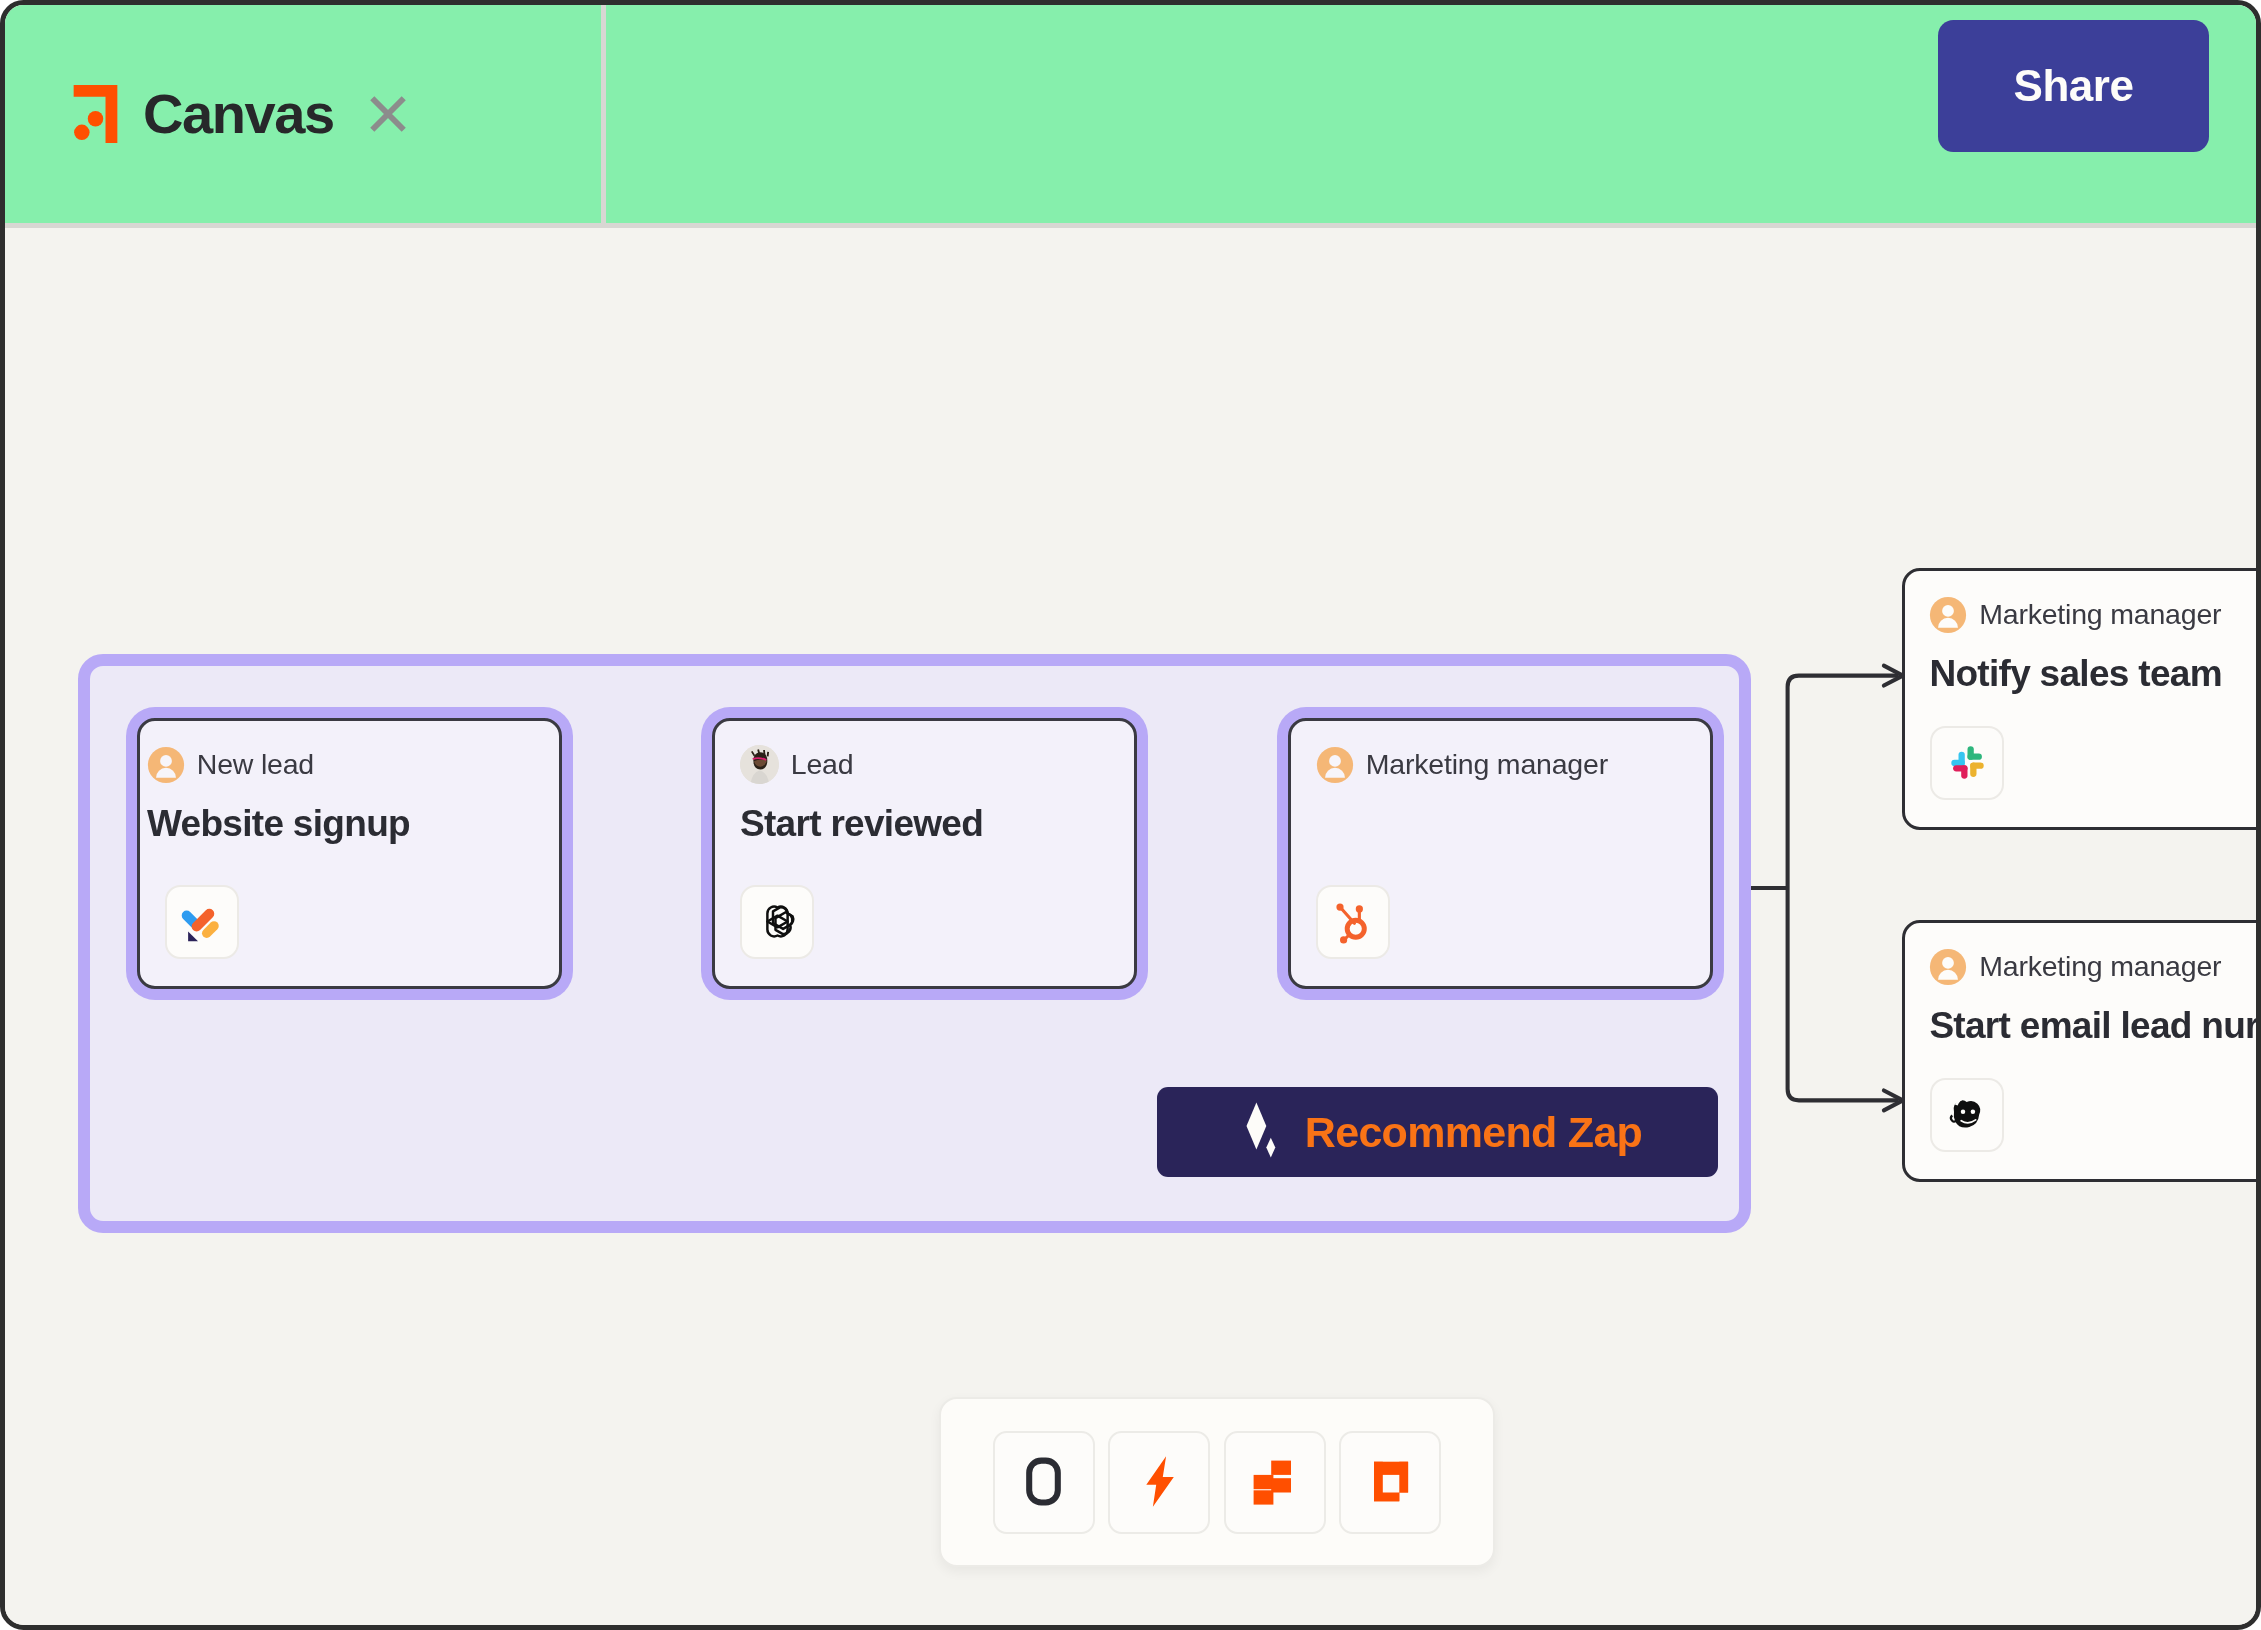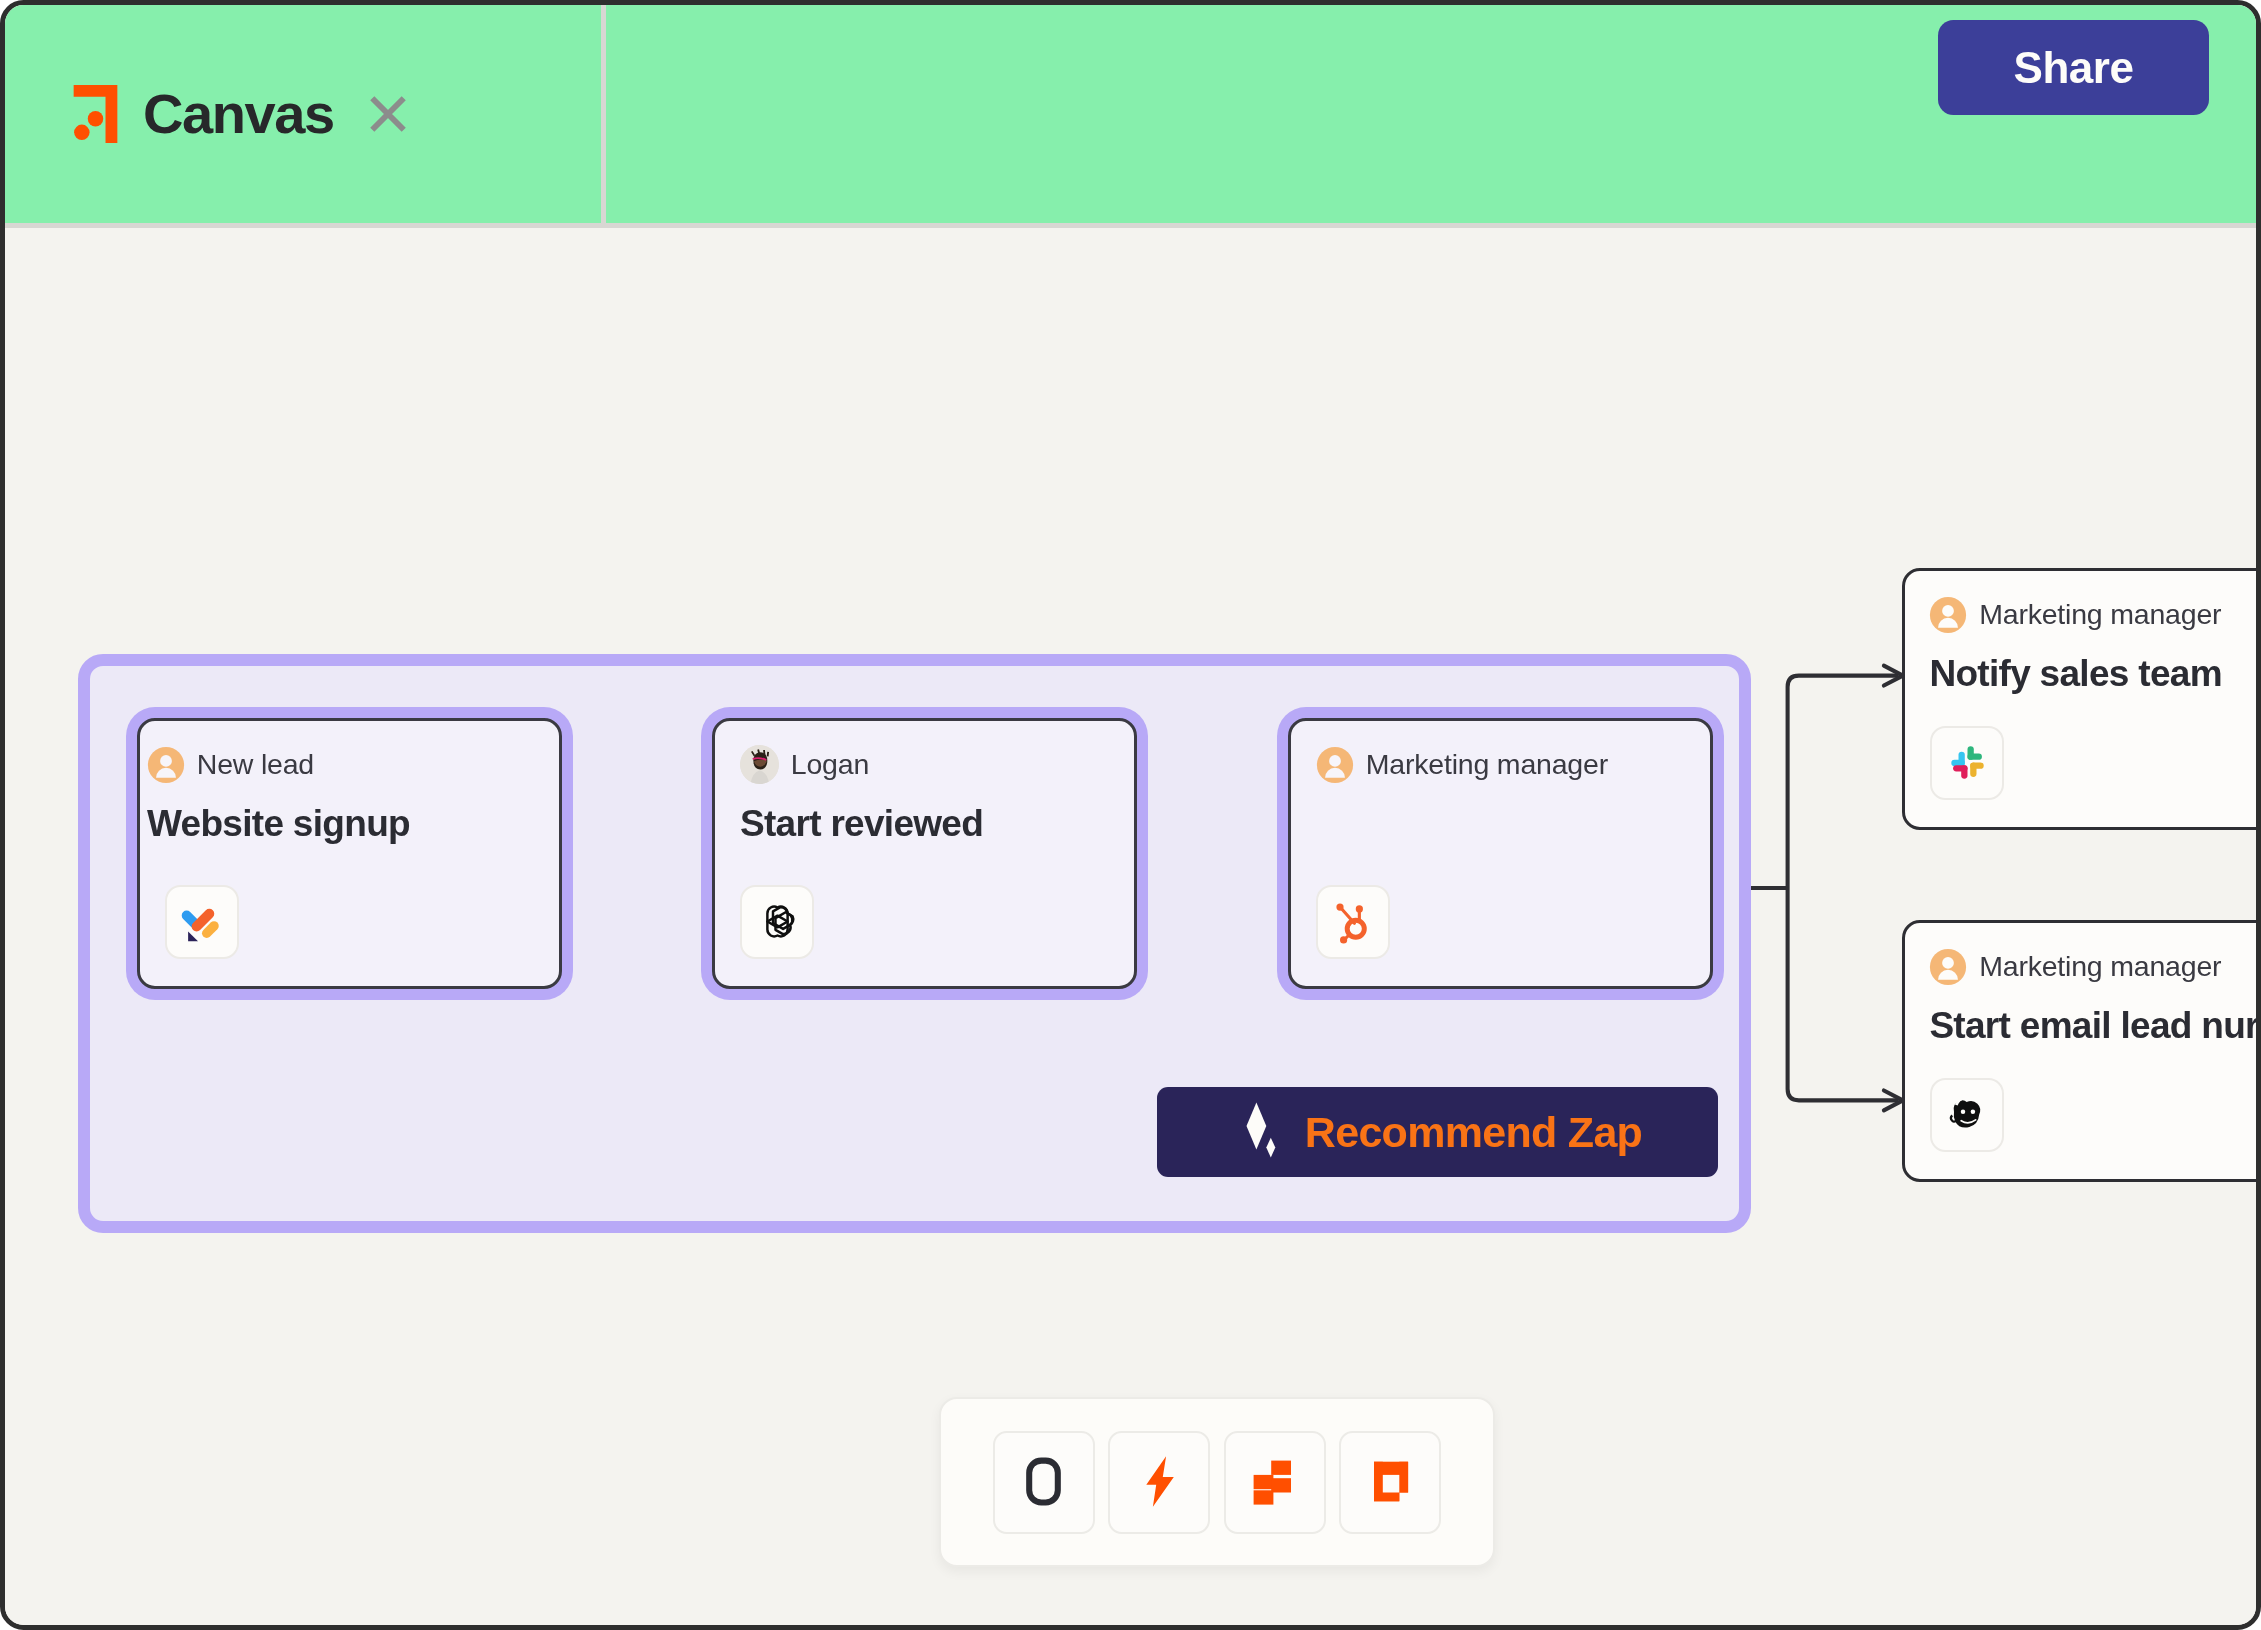--- a/index.html
+++ b/index.html
@@ -41,21 +41,21 @@
   }
   #close-icon{
     width:44px; height:44px; flex:0 0 44px;
     margin-left:10px; cursor:pointer;
   }
   #header-right{
     flex:1 1 auto; position:relative;
   }
   #share-button{
     position:absolute; right:47px; top:15px;
-    width:271px; height:95px;
+    width:271px; height:132px;
     background:#3c3f99;
     border-radius:15.4px;
     color:#fdfcf9;
     font-size:44px; font-weight:700;
     letter-spacing:-0.5px;
     display:flex; align-items:center; justify-content:center;
     cursor:pointer; border:none;
     font-family:"Liberation Sans", sans-serif;
   }
 
@@ -253,21 +253,21 @@
           <span class="avatar-photo">
             <svg viewBox="0 0 86 86" xmlns="http://www.w3.org/2000/svg">
               <circle cx="43" cy="43" r="43" fill="#E6E2DC"></circle>
               <path d="M23 86 q4 -26 20 -30 q18 4 21 30 Z" fill="#D9D6D1"></path>
               <path d="M30 40 q-3 -22 14 -24 q18 1 16 23 q-2 14 -15 15 q-13 -1 -15 -14 Z" fill="#2B2118"></path>
               <path d="M31 36 q12 -7 28 -2 q-2 12 -14 14 q-12 -2 -14 -12 Z" fill="#6B4A34"></path>
               <path d="M28 31 q14 -5 30 2" stroke="#D9206E" stroke-width="4" fill="none"></path>
               <path d="M26 14 l6 10 m8 -14 l3 12 m10 -11 l1 12 m8 -8 l-1 10" stroke="#2B2118" stroke-width="4"></path>
             </svg>
           </span>
-          <span class="card-meta-label">Logan</span>
+          <span class="card-meta-label">Lead</span>
         </div>
         <div class="card-title">Start reviewed</div>
         <div class="app-chip">
           <span>
             <svg viewBox="0 0 100 100" xmlns="http://www.w3.org/2000/svg">
               <g fill="none" stroke="#0f0f0f" stroke-width="5.5" stroke-linejoin="round" stroke-linecap="round">
                 <path d="M50 19 a15 15 0 0 1 22.5 13 l0 18 -22.5 13 -22.5 -13 0 -18 A15 15 0 0 1 50 19 Z"></path>
                 <path d="M72.5 32 a15 15 0 0 1 5.5 25.5 l-15.5 9 -22.5 -13 0 -26 15.5 -9 A15 15 0 0 1 72.5 32 Z"></path>
                 <path d="M78 57.5 a15 15 0 0 1 -17 20 l-15.5 -9 0 -26 22.5 -13 15.5 9 A15 15 0 0 1 78 57.5 Z"></path>
                 <path d="M50 81 a15 15 0 0 1 -22.5 -13 l0 -18 22.5 -13 22.5 13 0 18 A15 15 0 0 1 50 81 Z"></path>

